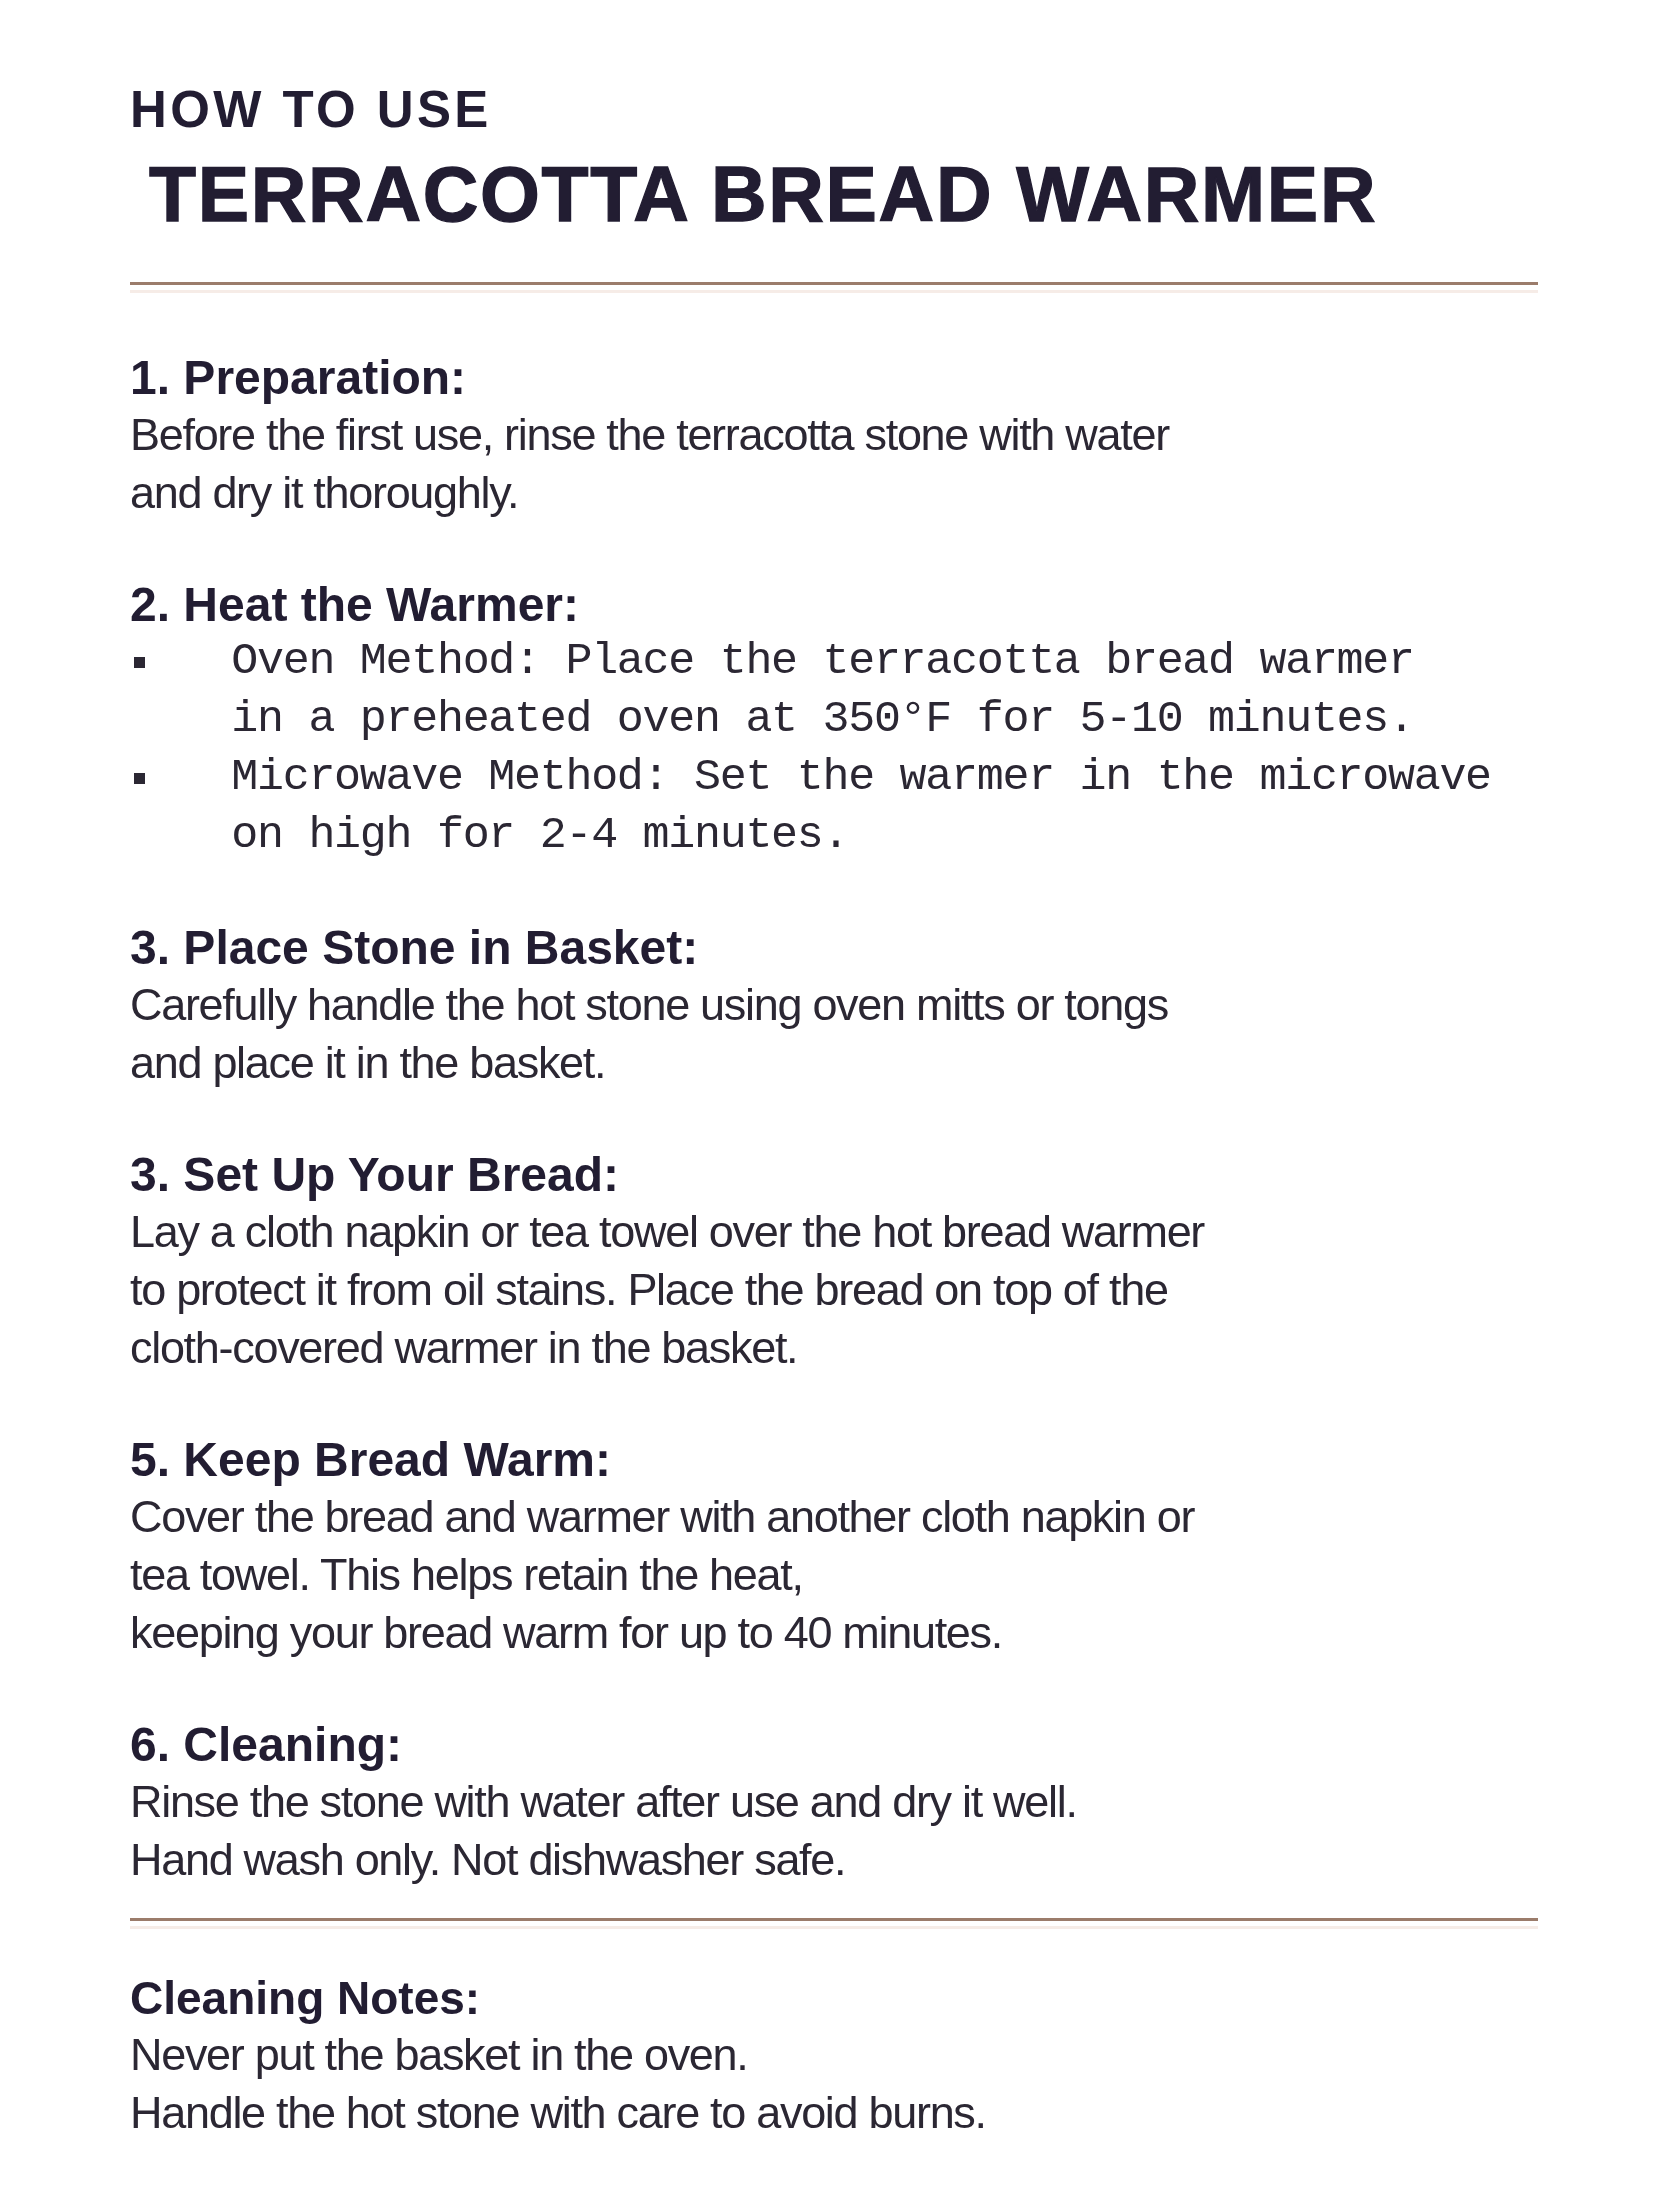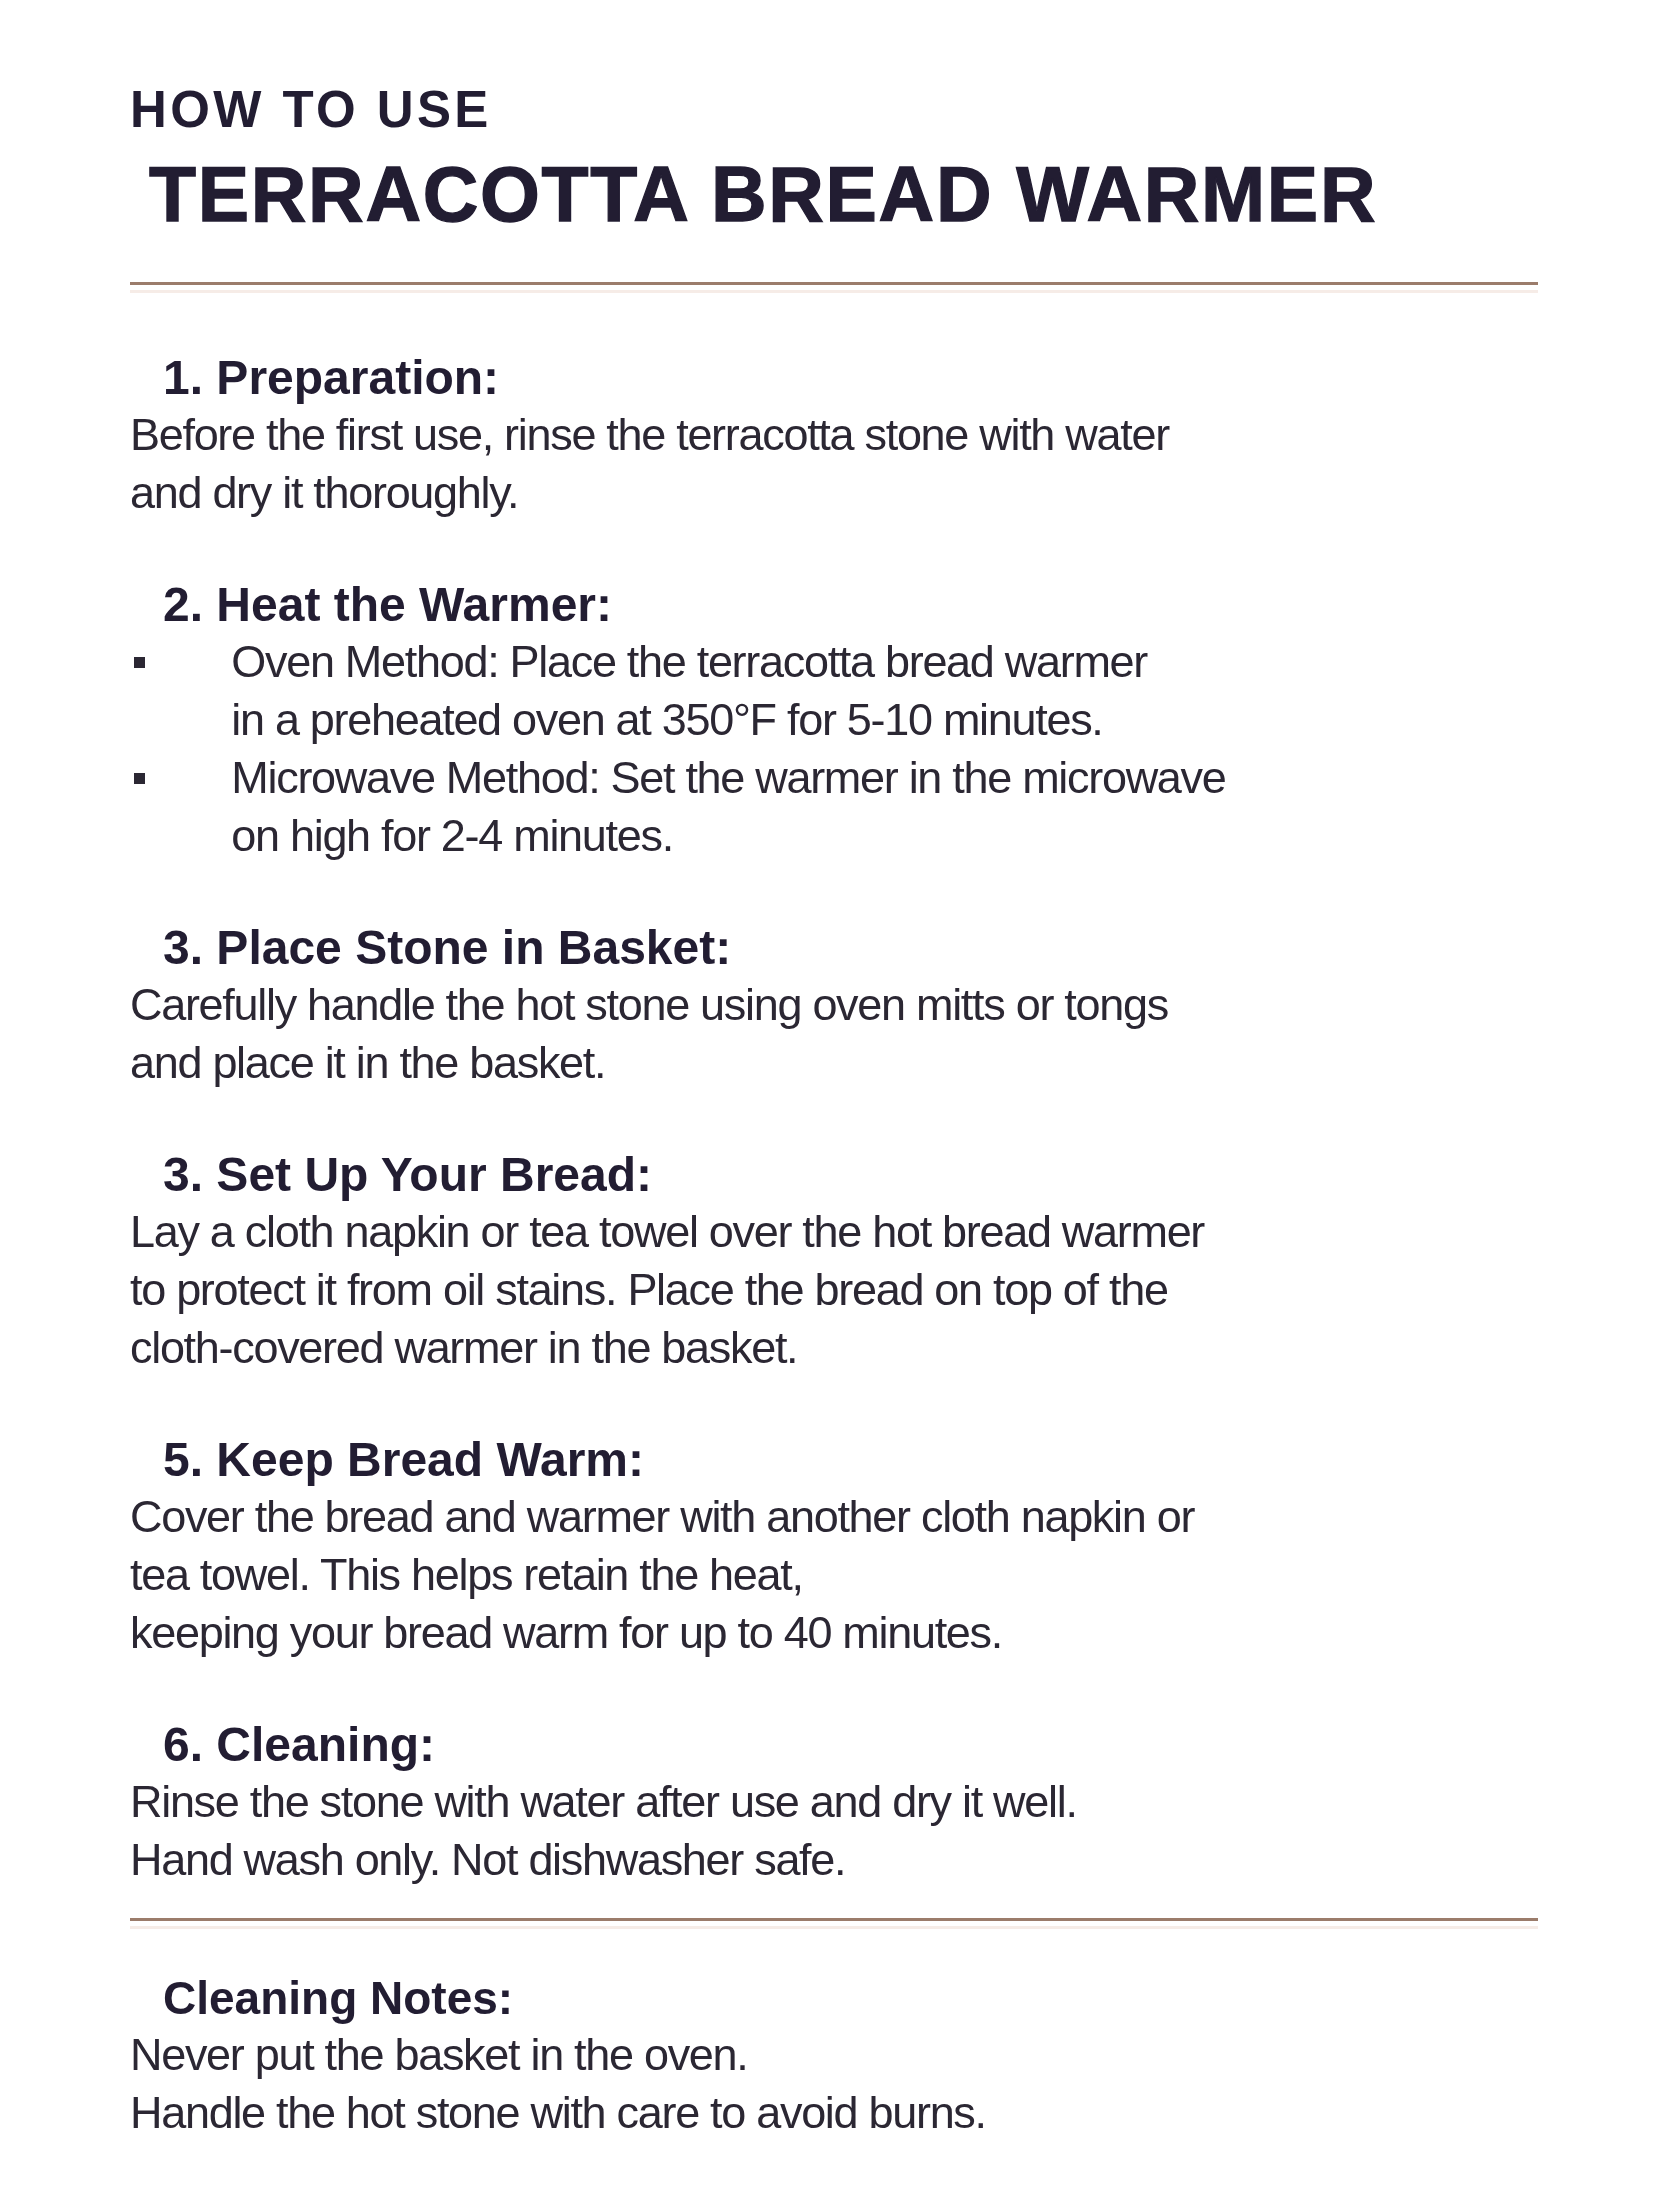--- a/index.html
+++ b/index.html
@@ -66,38 +66,38 @@
   }
   .section.notes {
     margin-top: 49px;
   }
   .section-heading {
     font-size: 48px;
     line-height: 56px;
     font-weight: 700;
     color: #221d32;
     letter-spacing: 0px;
-    margin-left: 33px;
   }
   .section.notes .section-heading {
     font-size: 46px;
   }
   .section-body {
     font-size: 45px;
     line-height: 58px;
     letter-spacing: -1.3px;
     color: #2b2733;
     white-space: pre-line;
   }
   .bullet-list {
     margin: 0;
   }
   .bullet-item {
     display: flex;
     align-items: flex-start;
+    font-family: Liberation Mono, monospace;
   }
   .bullet-marker {
     flex: 0 0 auto;
     width: 11px;
     height: 11px;
     margin-top: 24px;
     margin-left: 4.3px;
     background: #2b2733;
   }
   .bullet-text {

